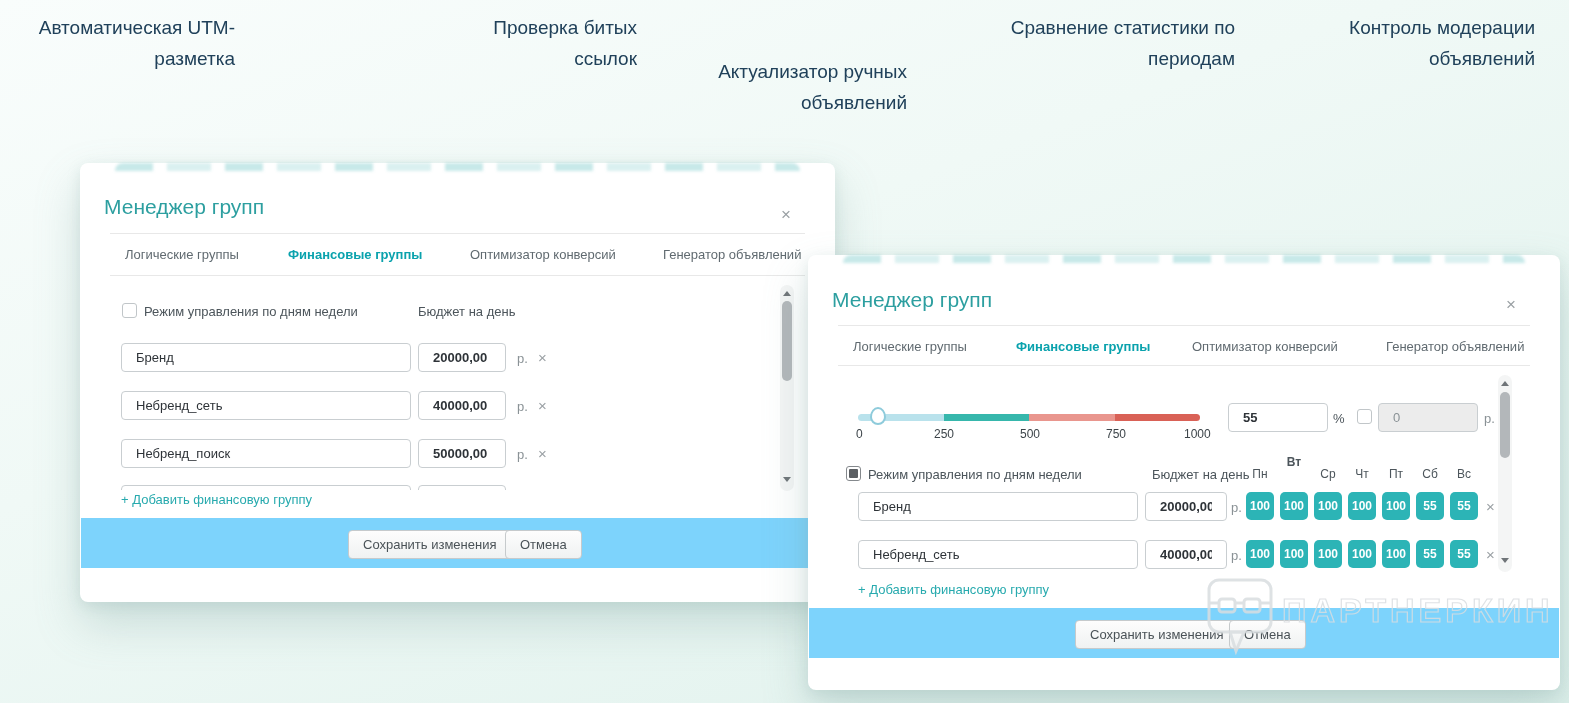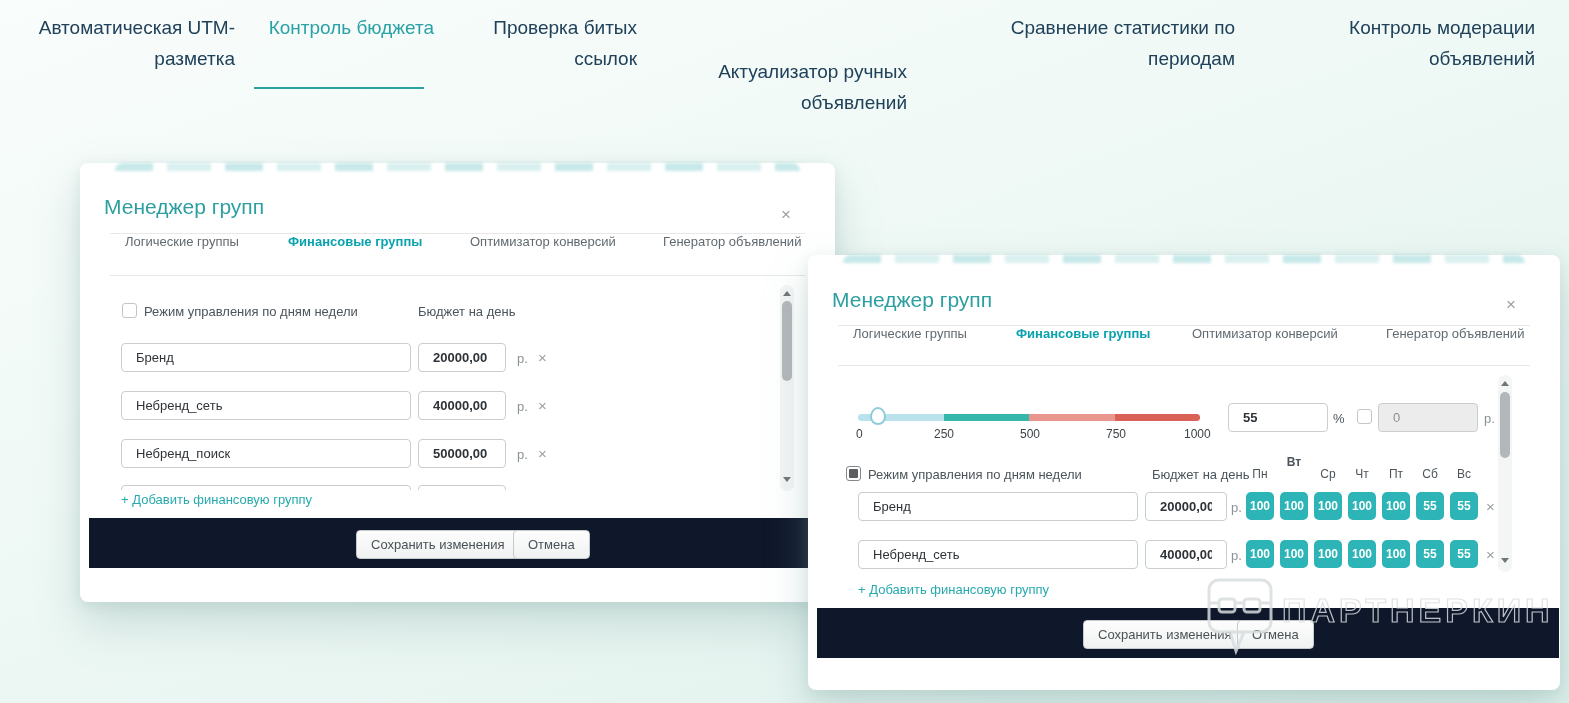--- a/index.html
+++ b/index.html
@@ -33,21 +33,21 @@
   .card-left  .card-title { top:32px; }
   .card-right .card-title { top:33px; }
   .close-x { position:absolute; font-size:17px; color:#9aa0a4; cursor:pointer; line-height:1; }
   .card-left  .close-x { left:701px; top:43px; }
   .card-right .close-x { left:698px; top:41px; }
   .hr { position:absolute; left:30px; right:30px; border-top:1px solid #e8e8e8; }
   .card-left  .hr1 { top:70px; }  .card-left  .hr2 { top:112px; }
   .card-right .hr1 { top:70px; }  .card-right .hr2 { top:110px; }
 
   .tab { position:absolute; font-size:13px; color:#606a70; cursor:pointer; white-space:nowrap; }
-  .card-left .tab, .card-right .tab { top:71px; }
+  .card-left .tab, .card-right .tab { top:84px; }
   .tab.active { color:#0aa2ad; font-weight:bold; }
   .cl-t1{left:45px;} .cl-t2{left:208px;} .cl-t3{left:390px;} .cl-t4{left:583px;}
   .cr-t1{left:45px;} .cr-t2{left:208px;} .cr-t3{left:384px;} .cr-t4{left:578px;}
 
   
   .txt { position:absolute; font-size:13px; color:#4c555b; white-space:nowrap; }
   .name-input, .budget-input, .num-input {
     position:absolute; height:29px; border:1px solid #c9ced1; border-radius:4px;
     background:#fff; font-family:"Liberation Sans",sans-serif; font-size:13px;
     color:#2e3338; padding:0 14px; font-weight:bold; }
@@ -55,21 +55,21 @@
   .budget-input { width:88px; }
   .plain { font-weight:normal; }
   .cur { position:absolute; font-size:13px; color:#8a9296; }
   .rm-x { position:absolute; font-size:15px; color:#9aa0a4; cursor:pointer; line-height:1; }
   .cb { position:absolute; width:15px; height:15px; border:1px solid #c1c6c9;
     border-radius:3px; background:#fff; cursor:pointer; }
   .cb.checked { border-color:#85898d; }
   .cb.checked::after { content:""; position:absolute; left:2px; top:2px; right:2px; bottom:2px;
     background:#5b5f63; border-radius:1px; }
   .add-link { position:absolute; font-size:13px; color:#27aaae; cursor:pointer; white-space:nowrap; }
-  .footer-band { position:absolute; left:9px; right:1px; height:50px; background:#0f172a; }
+  .footer-band { position:absolute; left:1px; right:1px; height:50px; background:#7dd3fc; }
   .btn { position:absolute; height:29px; border:1px solid #c6cacc; border-radius:4px;
     background:linear-gradient(#fdfdfd,#f0f2f2); font-family:"Liberation Sans",sans-serif;
     font-size:13px; color:#4a5257; padding:0 14px; cursor:pointer; }
 
   
   .sb { position:absolute; width:14px; background:#f4f5f5; border-radius:7px; }
   .sb-thumb { position:absolute; left:2px; width:10px; background:#b3b7ba; border-radius:5px; }
   .arr { position:absolute; left:3px; width:0; height:0; border-left:4px solid transparent;
     border-right:4px solid transparent; }
   .arr.up { border-bottom:5px solid #6f7478; }
@@ -91,24 +91,20 @@
   
   .watermark { position:absolute; left:398px; top:322px; z-index:5; opacity:.85; pointer-events:none; }
   .wm-text { position:absolute; left:76px; top:14px; font-size:34px; font-weight:bold; letter-spacing:4px;
     color:transparent; -webkit-text-stroke:1.2px #d9dde0; white-space:nowrap; }
 </style>
 </head>
 <body>
 
 <div class="nav">
   <div class="nav-item ni1"><span>Автоматическая UTM-разметка</span></div>
-  <div class="nav-item ni2 active">
-    <span>Контроль бюджета</span>
-    <div class="nav-underline"></div>
-  </div>
   <div class="nav-item ni3"><span>Проверка битых ссылок</span></div>
   <div class="nav-item ni4"><span>Актуализатор ручных объявлений</span></div>
   <div class="nav-item ni5"><span>Сравнение статистики по периодам</span></div>
   <div class="nav-item ni6"><span>Контроль модерации объявлений</span></div>
 </div>
 
 <div class="card card-left">
   <div class="top-band"></div>
   <div class="card-title">Менеджер групп</div>
   <div class="close-x">×</div>

